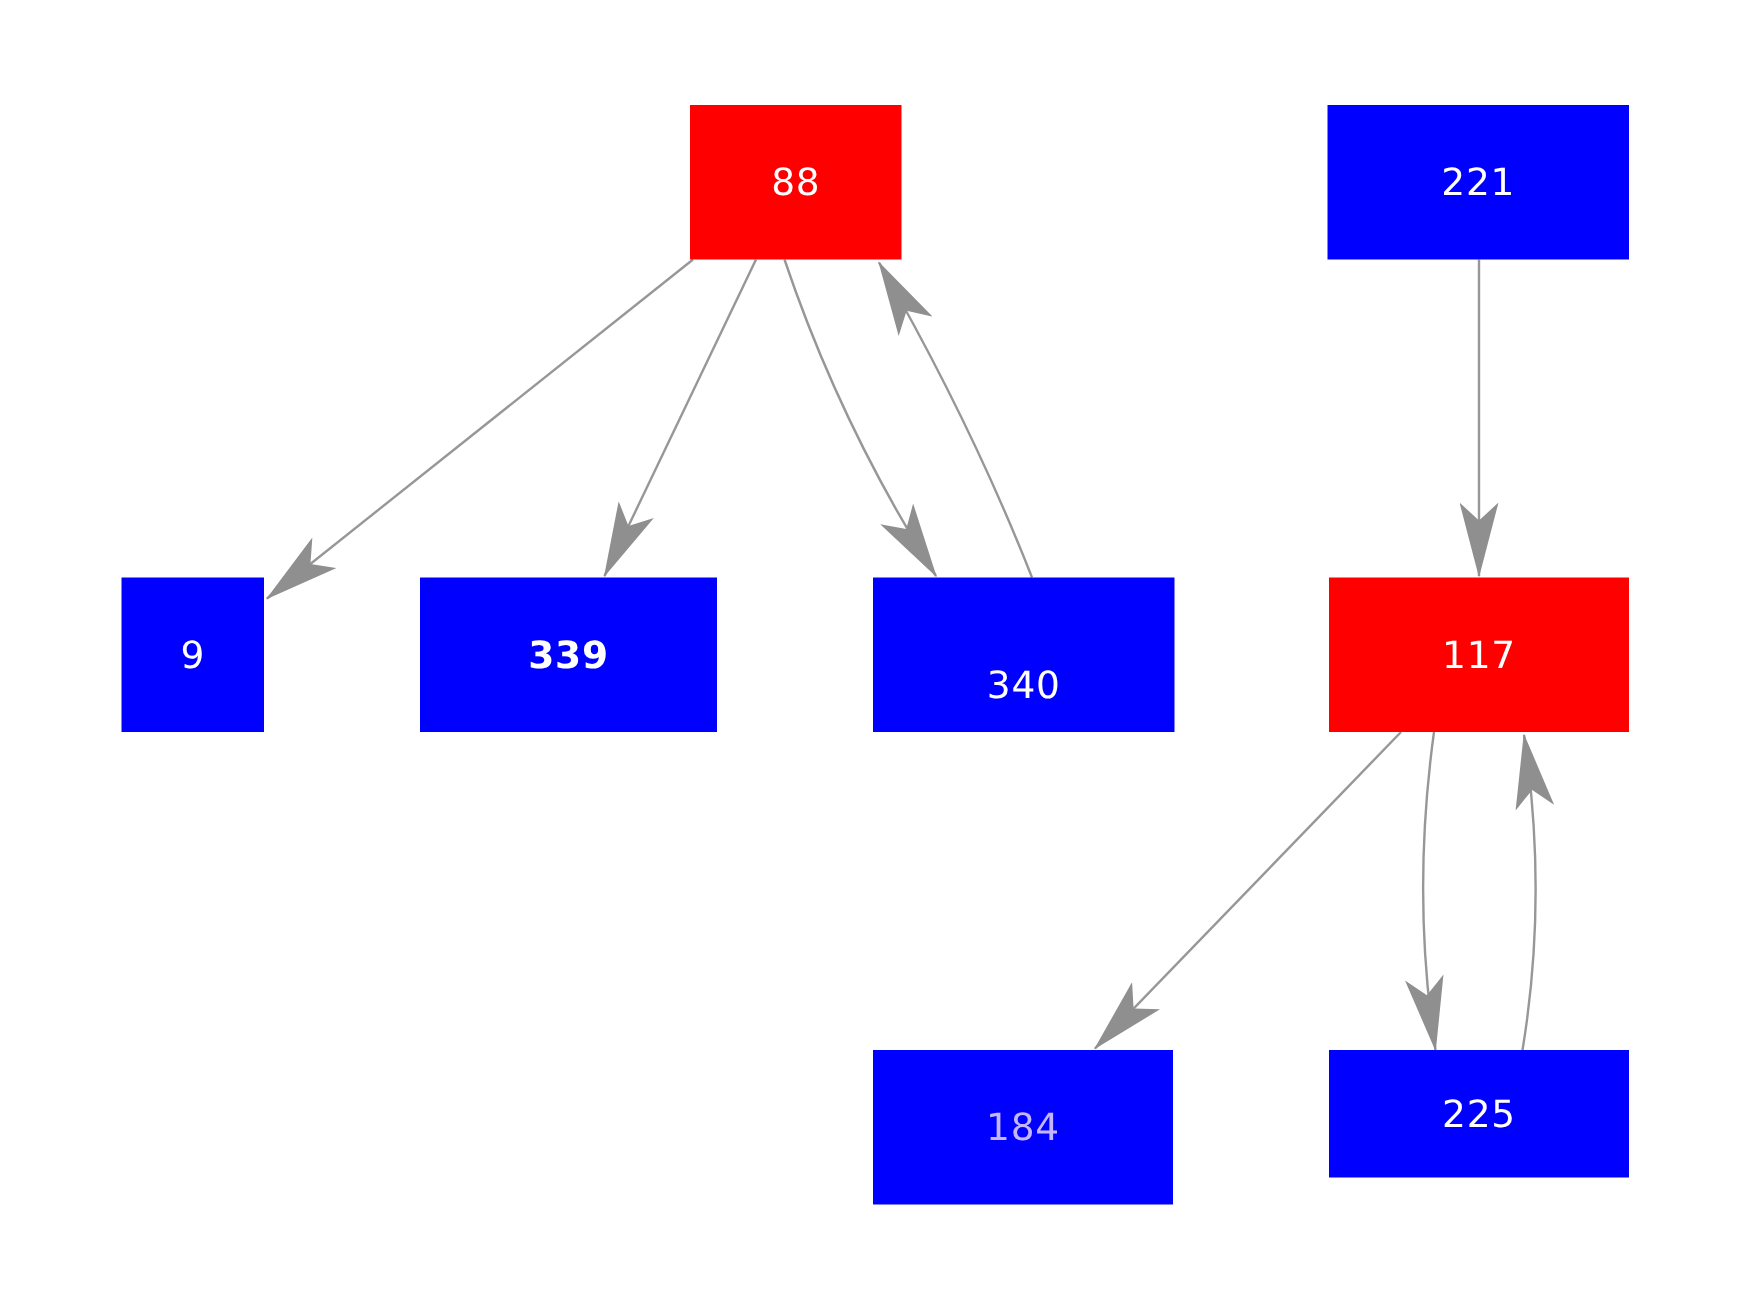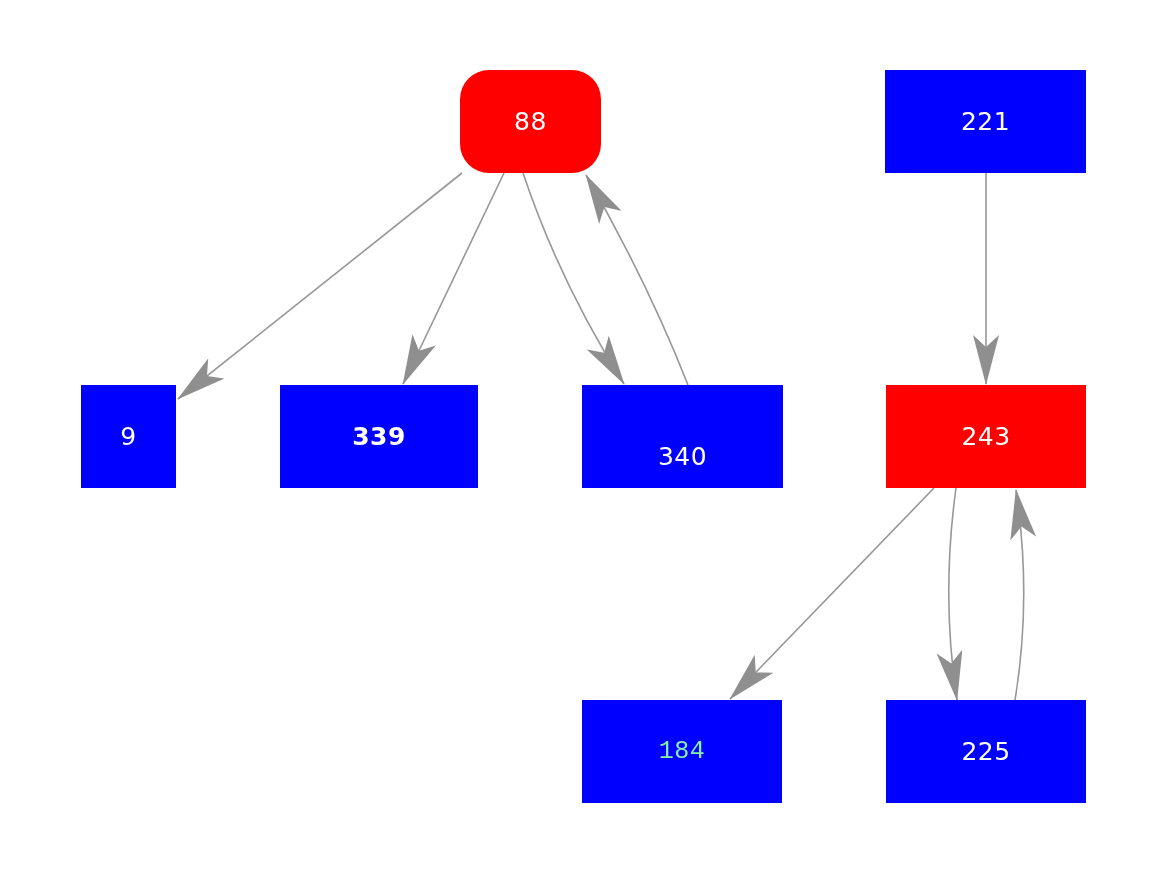--- a/index.html
+++ b/index.html
@@ -51,38 +51,38 @@
         <path d="M504,173 L403,384" fill="none" stroke="#979797" stroke-width="1.6" marker-end="url(#arrowhead)"></path>
         <path d="M523,173 Q560,283 624,384" fill="none" stroke="#979797" stroke-width="1.6" marker-end="url(#arrowhead)"></path>
         <path d="M688,385 Q648,283 586,175" fill="none" stroke="#979797" stroke-width="1.6" marker-end="url(#arrowhead)"></path>
         <path d="M986,173 L986,384" fill="none" stroke="#979797" stroke-width="1.6" marker-end="url(#arrowhead)"></path>
         <path d="M934,488 L730,699" fill="none" stroke="#979797" stroke-width="1.6" marker-end="url(#arrowhead)"></path>
         <path d="M956,488 Q941,597 957,700" fill="none" stroke="#979797" stroke-width="1.6" marker-end="url(#arrowhead)"></path>
         <path d="M1015,700 Q1032,597 1016,490" fill="none" stroke="#979797" stroke-width="1.6" marker-end="url(#arrowhead)"></path>
       </g>
   </svg>
   <div id="node-layer">
-      <div class="graph-node" style="left: 460px; top: 70px; width: 141px; height: 103px; background: rgb(255, 0, 0); border-radius: 29px;">
+      <div class="graph-node" style="left: 460px; top: 70px; width: 141px; height: 103px; background: rgb(255, 0, 0);">
         <span class="node-label" style="color: rgb(255, 255, 255);">88</span>
       </div>
       <div class="graph-node" style="left: 885px; top: 70px; width: 201px; height: 103px; background: rgb(0, 0, 255);">
         <span class="node-label" style="color: rgb(255, 255, 255);">221</span>
       </div>
       <div class="graph-node" style="left: 81px; top: 385px; width: 95px; height: 103px; background: rgb(0, 0, 255);">
         <span class="node-label" style="color: rgb(255, 255, 255);">9</span>
       </div>
       <div class="graph-node" style="left: 280px; top: 385px; width: 198px; height: 103px; background: rgb(0, 0, 255); font-weight: bold;">
         <span class="node-label" style="color: rgb(255, 255, 255);">339</span>
       </div>
       <div class="graph-node" style="left: 582px; top: 385px; width: 201px; height: 103px; background: rgb(0, 0, 255);">
         <span class="node-label" style="color: rgb(255, 255, 255); margin-top: 40px;">340</span>
       </div>
       <div class="graph-node" style="left: 886px; top: 385px; width: 200px; height: 103px; background: rgb(255, 0, 0);">
-        <span class="node-label" style="color: rgb(255, 255, 255);">243</span>
+        <span class="node-label" style="color: rgb(255, 255, 255);">117</span>
       </div>
       <div class="graph-node" style="left: 582px; top: 700px; width: 200px; height: 103px; background: rgb(0, 0, 255);">
-        <span class="node-label" style="color: #86efac; font-family: Liberation Mono, monospace;">184</span>
+        <span class="node-label" style="color: #c4b5fd;">184</span>
       </div>
-      <div class="graph-node" style="left: 886px; top: 700px; width: 200px; height: 103px; background: rgb(0, 0, 255);">
+      <div class="graph-node" style="left: 886px; top: 700px; width: 200px; height: 85px; background: rgb(0, 0, 255);">
         <span class="node-label" style="color: rgb(255, 255, 255);">225</span>
       </div>
     </div>
 </div>
 
 </body></html>

